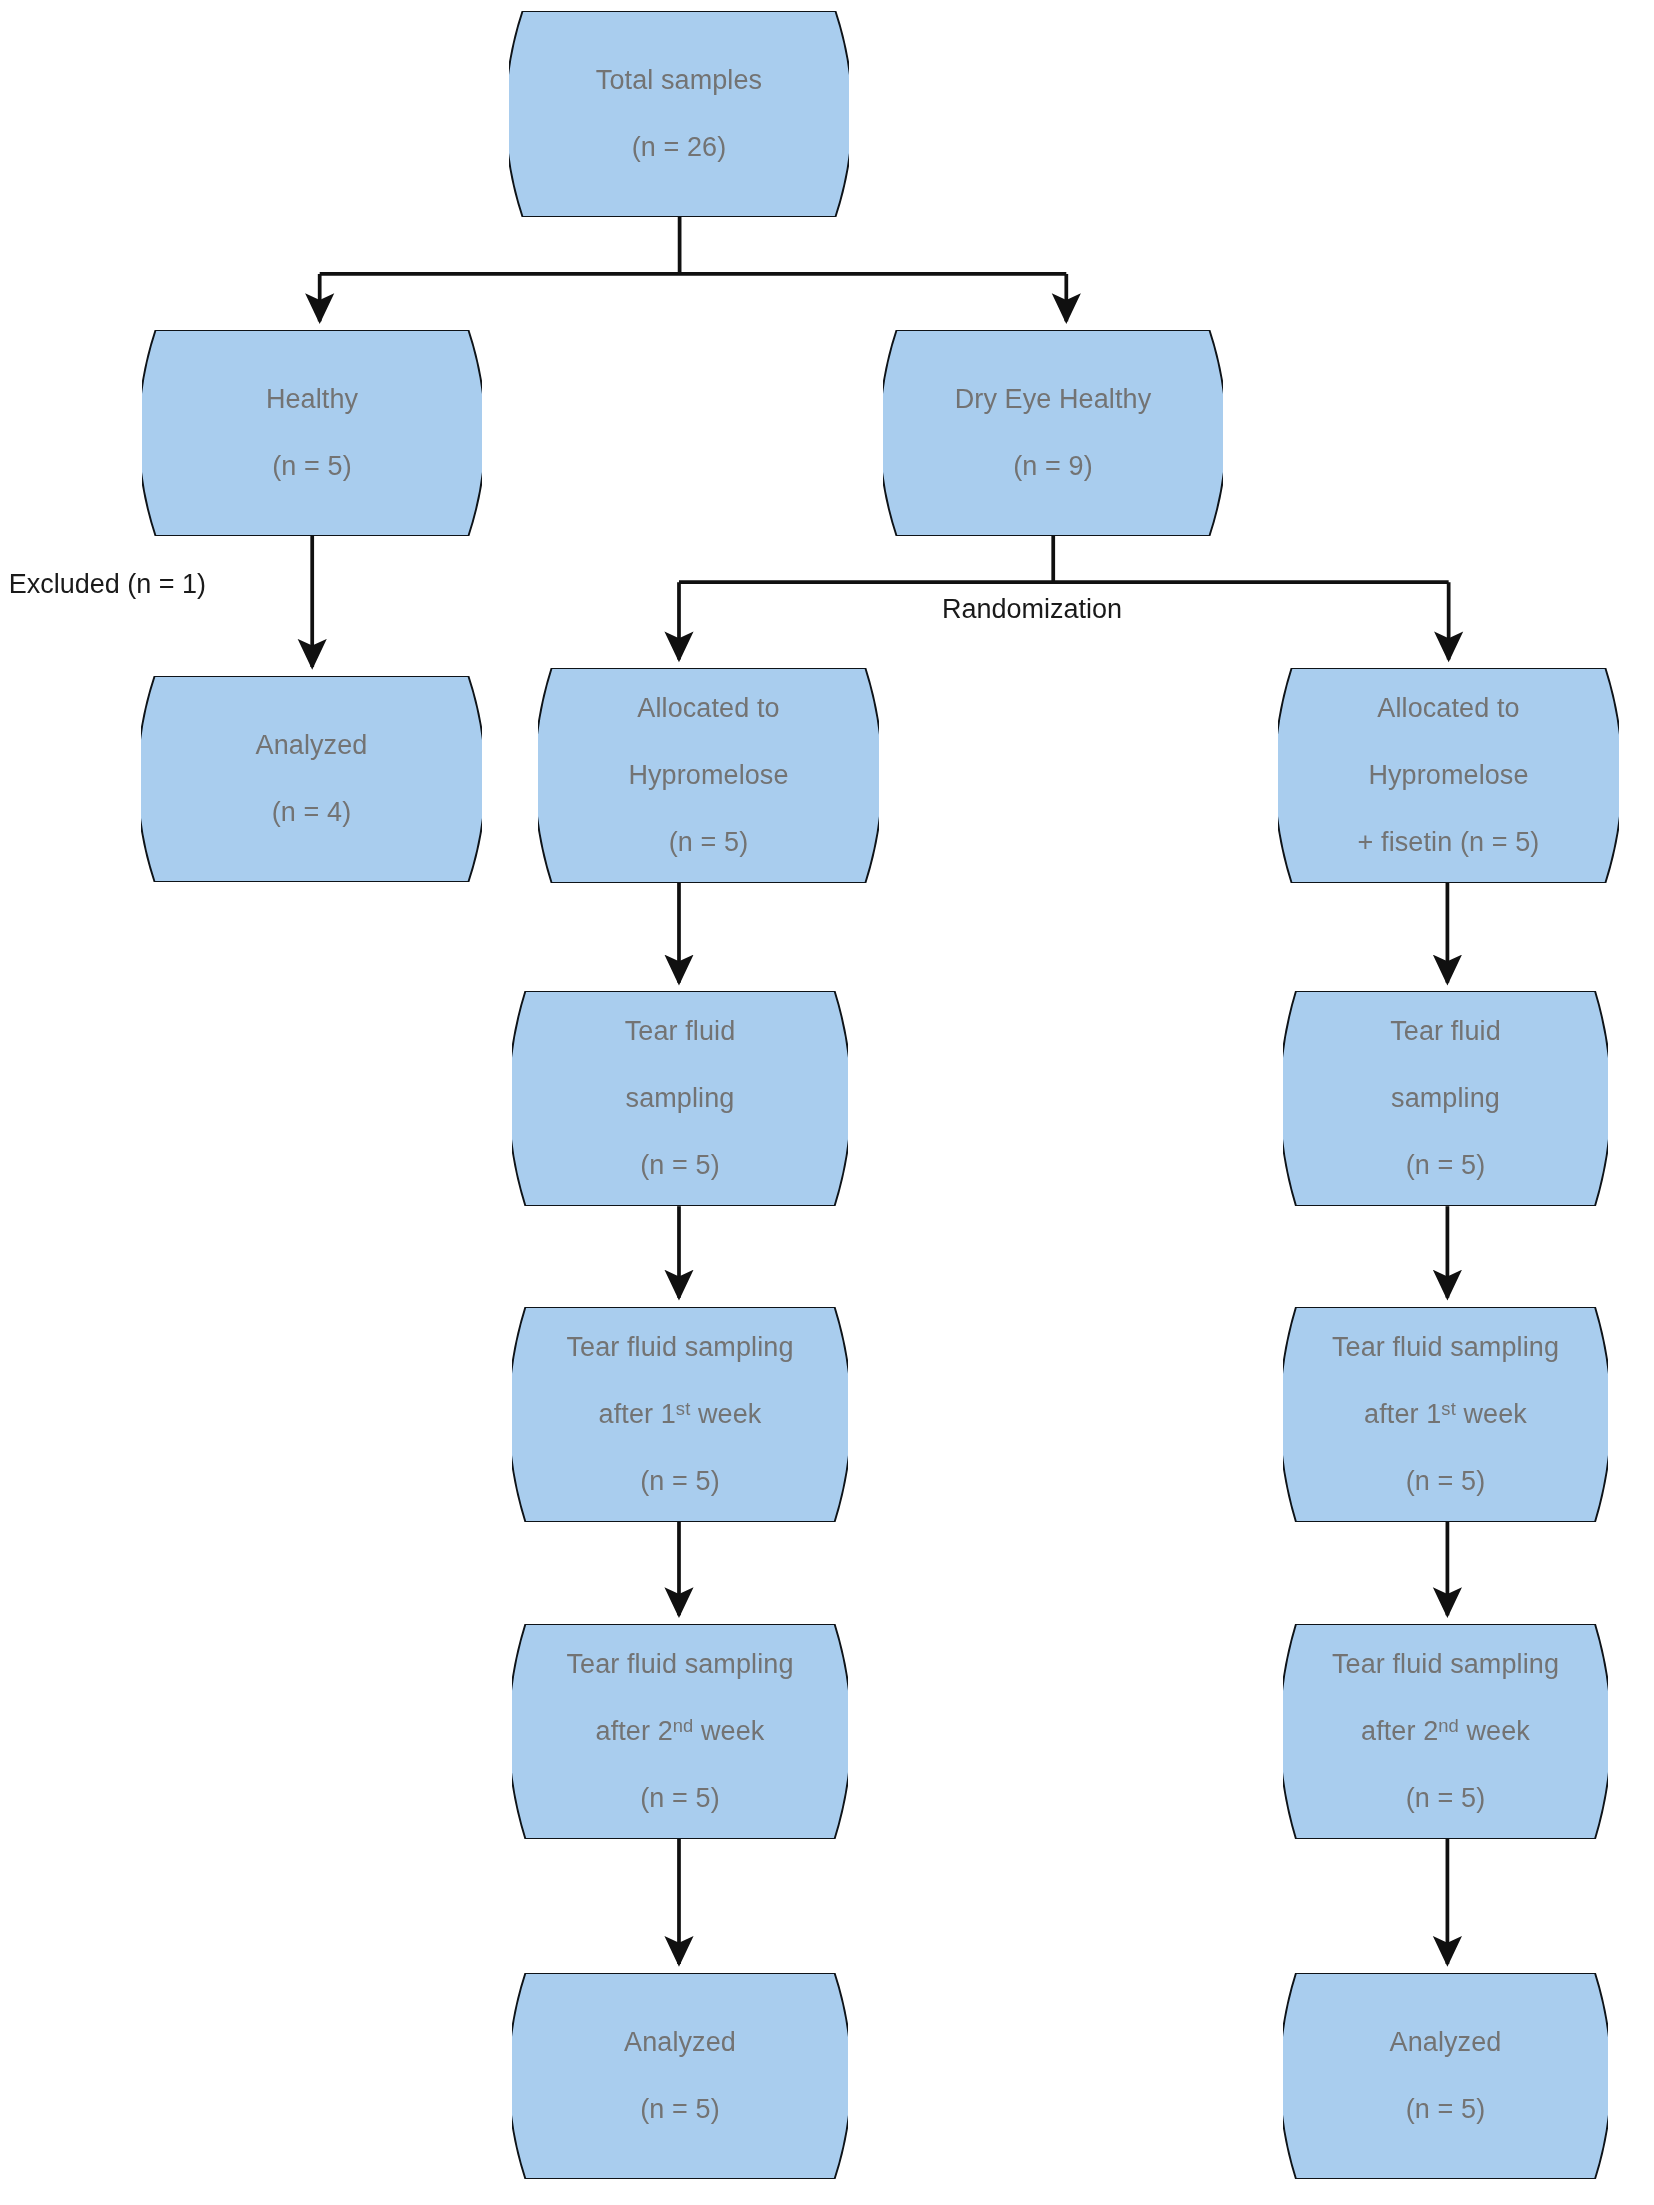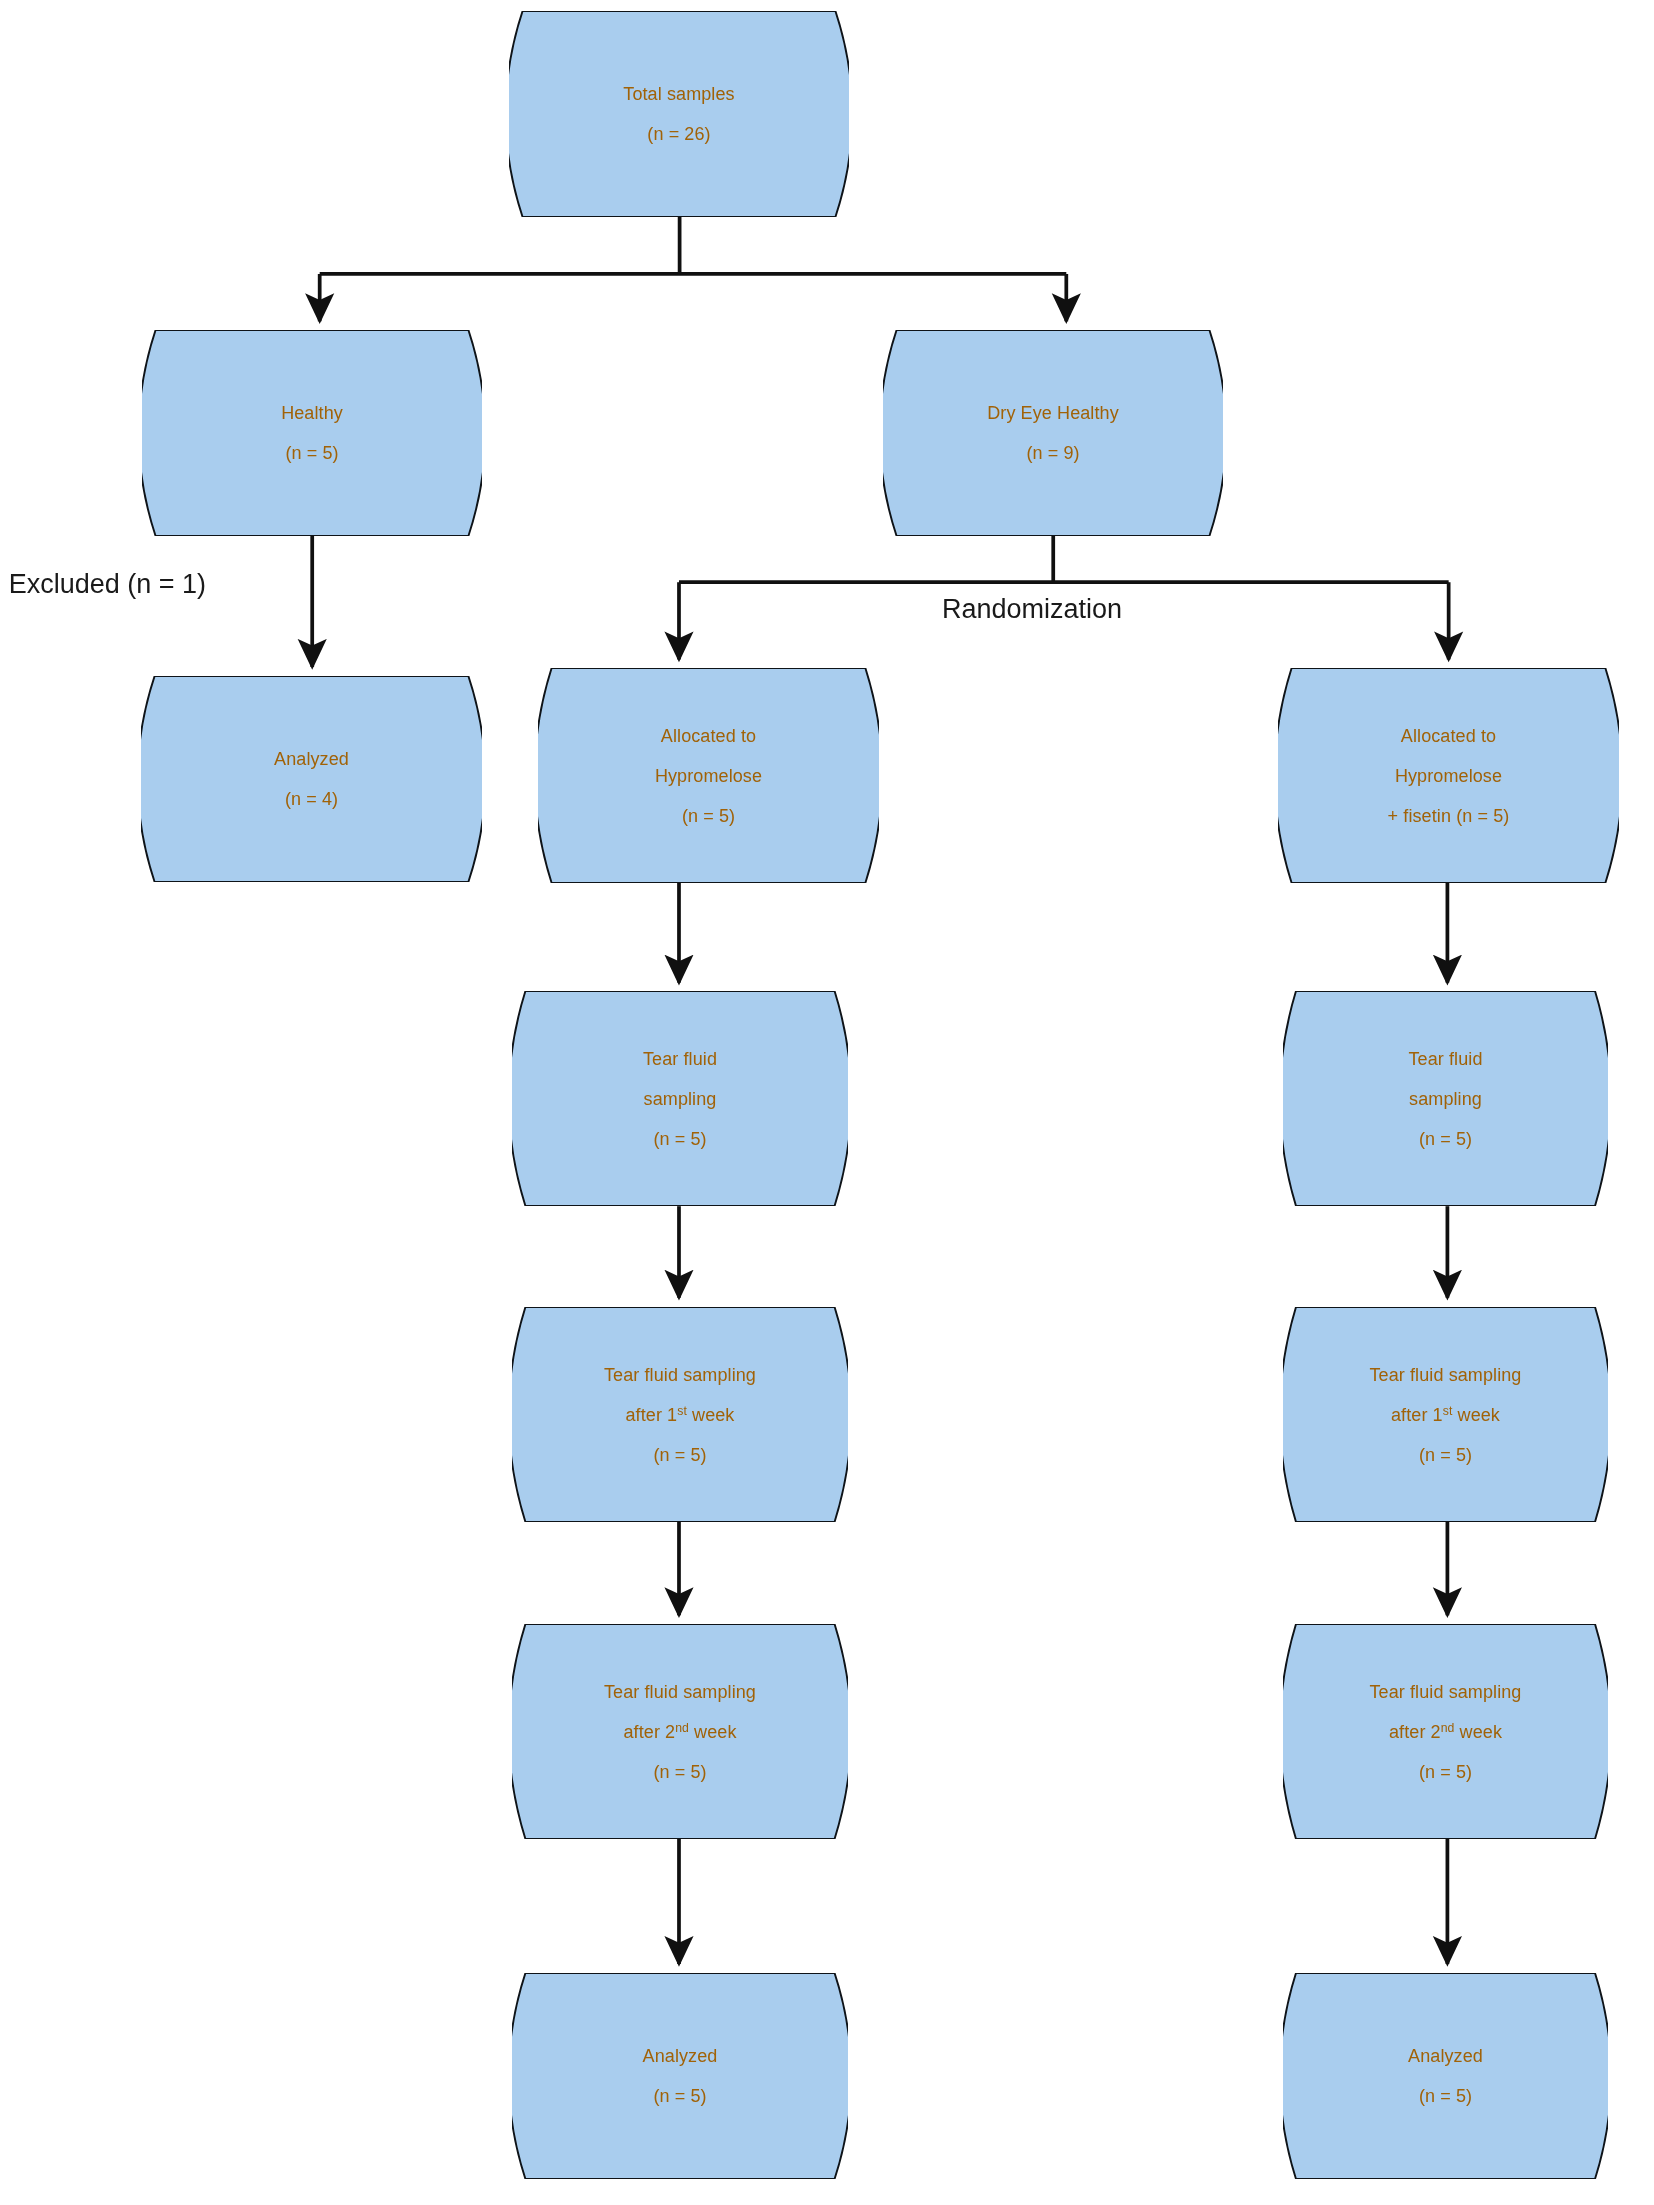--- a/index.html
+++ b/index.html
@@ -27,22 +27,22 @@
     pointer-events: none;
   }
   .node {
     position: absolute;
     box-sizing: border-box;
     display: flex;
     flex-direction: column;
     align-items: flex-start;
     justify-content: center;
     text-align: center;
-    color: #a16207;
-    font-size: 18px;
+    color: #737373;
+    font-size: 27px;
     line-height: 1.0;
     letter-spacing: 0.1px;
   }
   .node .shape {
     position: absolute;
     left: 0;
     top: 0;
     width: 100%;
     height: 100%;
     z-index: 0;
@@ -54,21 +54,21 @@
     display: flex;
     flex-direction: column;
     align-items: center;
     justify-content: center;
   }
   .node .ln {
     display: block;
     white-space: nowrap;
   }
   .node .ln + .ln {
-    margin-top: 22px;
+    margin-top: 40px;
   }
   .node sup {
     font-size: 0.68em;
     vertical-align: baseline;
     position: relative;
     top: -0.44em;
   }
   .edge-label {
     position: absolute;
     color: #1a1a1a;

